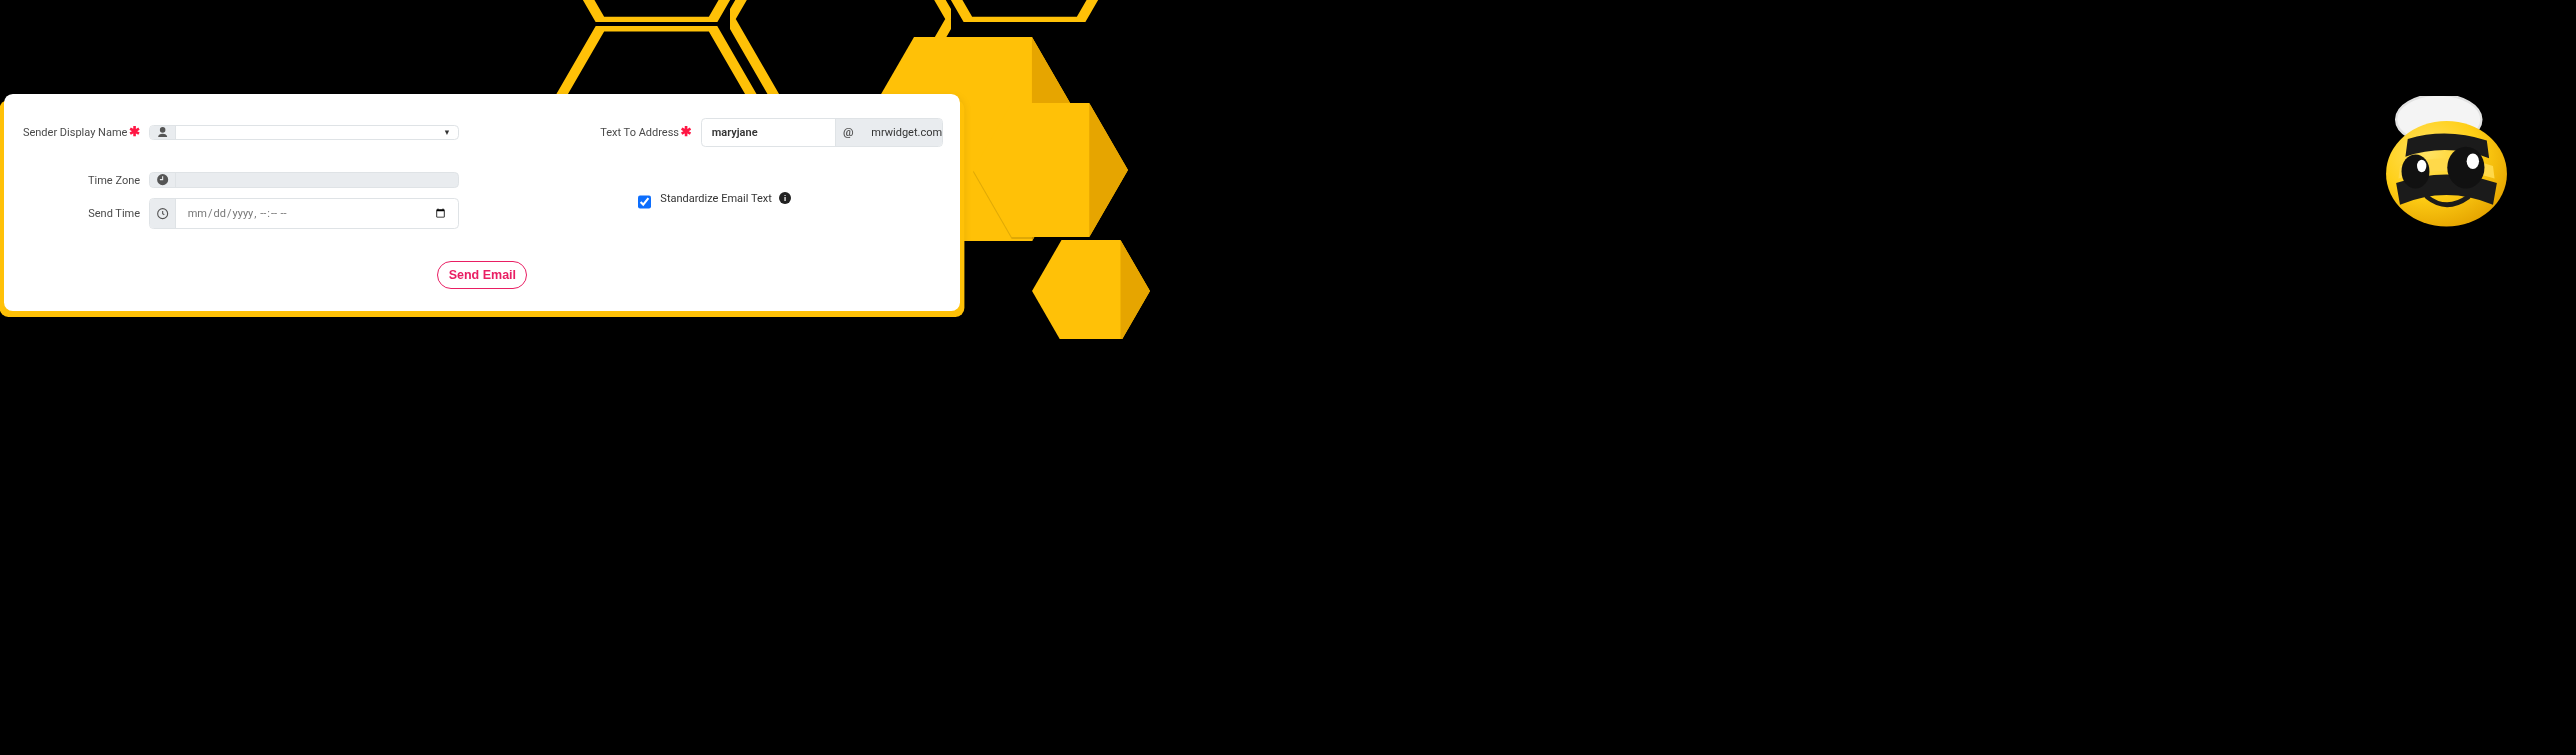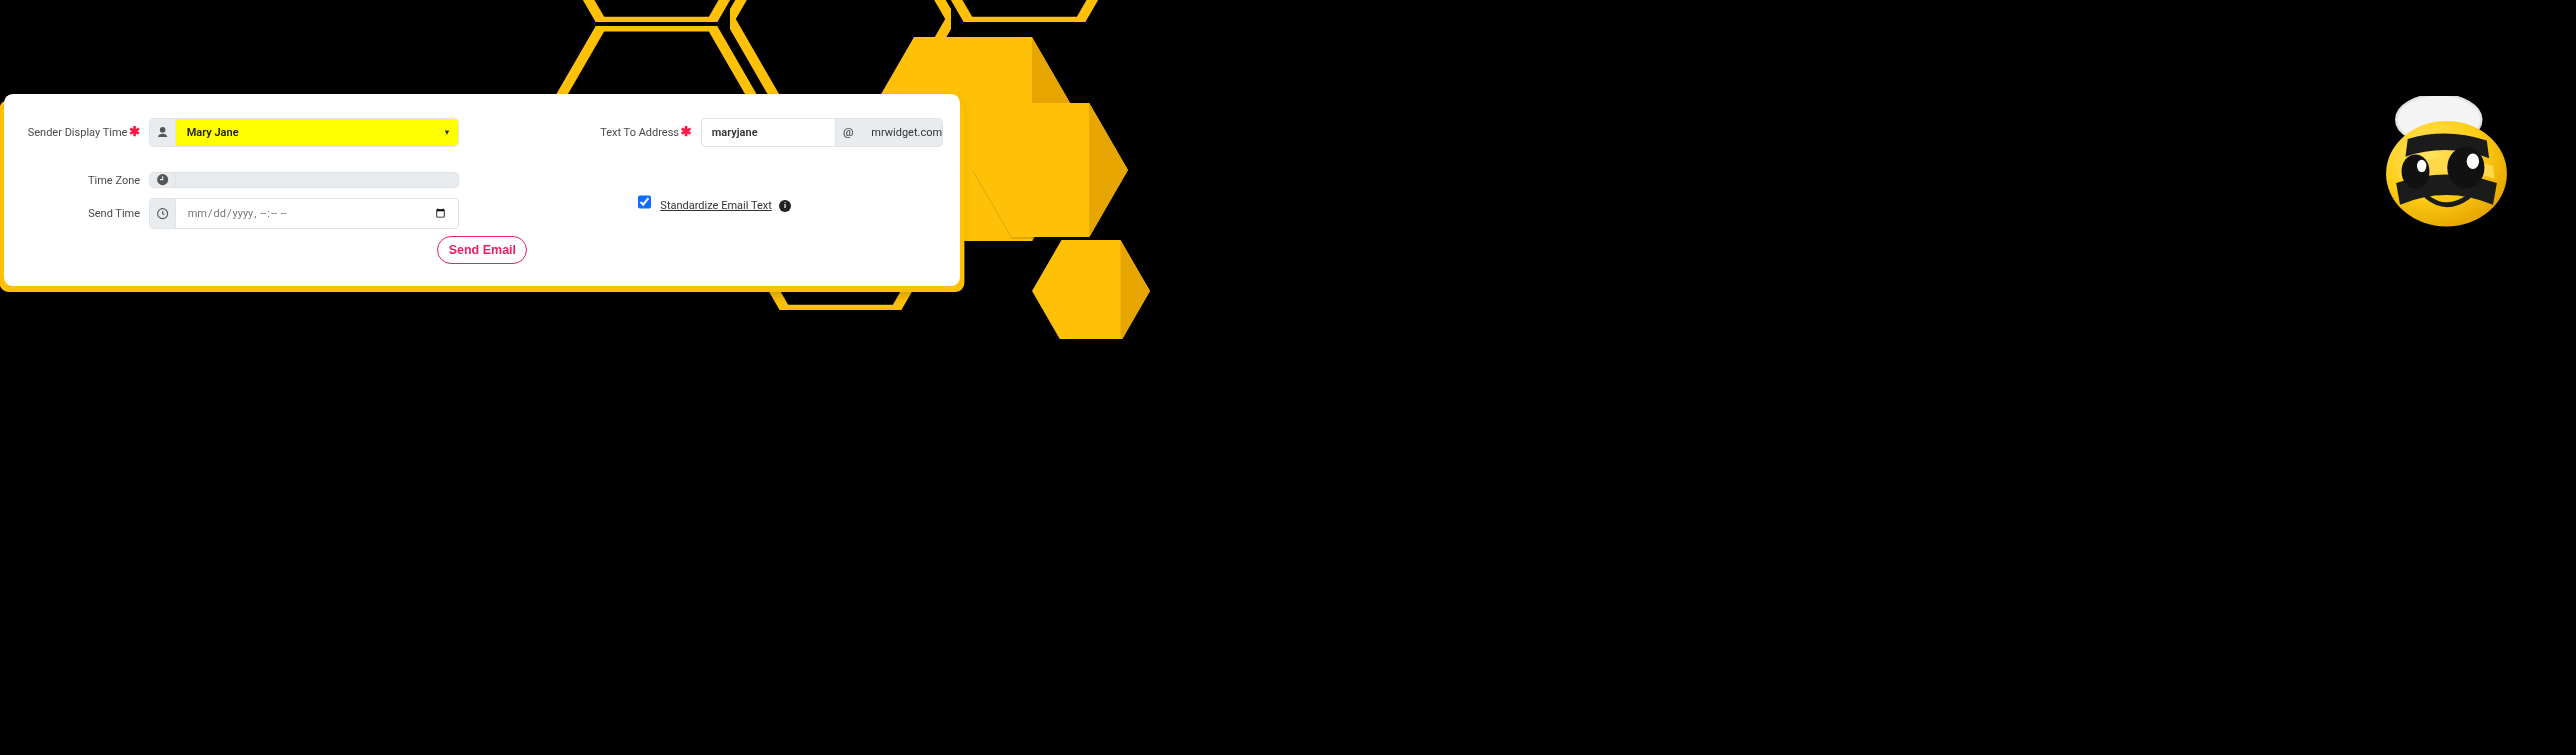--- a/index.html
+++ b/index.html
@@ -129,29 +129,29 @@
     
     .w-sender{width:310px;}
     .w-tz{width:310px;}
     .w-dt{width:310px;}
     .w-user{flex:1 1 auto;min-width:133px;}
     .w-domain{flex:1 1 auto;min-width:133px;}
     .row-2{margin-top:25px;align-items:flex-start;}
     .left-col{display:flex;flex-direction:column;gap:10px;}
     .right-col{flex:1;display:flex;justify-content:center;align-items:center;min-height:59px;}
     .chk{
-      display:flex;align-items:flex-end;gap:5.9px;color:#333;font-size:11px;text-decoration:underline;
+      display:flex;align-items:flex-start;gap:5.9px;color:#333;font-size:11px;
     }
     .chk input{width:13.3px;height:13.3px;accent-color:var(--link-blue);}
     .info-dot{
       display:inline-flex;width:11.8px;height:11.8px;border-radius:50%;
       background:#222;color:#fff;font-size:8px;font-weight:700;
       align-items:center;justify-content:center;margin-left:1.5px;vertical-align:super;
     }
-    .btn-row{display:flex;justify-content:center;margin-top:5px;}
+    .btn-row{display:flex;justify-content:center;margin-top:30px;}
     .btn{
       border:1.5px solid var(--btn-border);
       background:#fff;
       color:var(--btn-border);
       font-weight:700;
       font-size:12.5px;
       padding:5.9px 10.3px;
       border-radius:737px;
       cursor:pointer;
     }
@@ -215,31 +215,28 @@
         <path class="hx-shade" d="M150,0 L200,86.6 L150,173.2 Z"></path>
       </svg>
   </div>
 
   <div class="panel">
 
     <div class="form-row">
 
       <div class="field">
         <div class="label">
-          <span>Sender Display Time</span><span class="req">✱</span>
+          <span>Sender Display Name</span><span class="req">✱</span>
         </div>
         <div class="ig select-wrap w-sender">
           <span class="addon">
             <svg width="13.3" height="13.3" viewBox="0 0 24 24" fill="currentColor">
                 <path d="M12 12a5 5 0 1 0-5-5 5 5 0 0 0 5 5Zm0 2c-4.42 0-8 2.24-8 5v1h16v-1c0-2.76-3.58-5-8-5Z"></path>
               </svg>
           </span>
-          <select class="hl">
-            <option>Mary Jane</option>
-          </select>
           <span class="select-caret">▾</span>
         </div>
       </div>
 
       <div style="flex:1"></div>
 
       <div class="field" style="flex:1;min-width:354px">
         <div class="label" style="min-width:103px">
           <span>Text To Address</span><span class="req">✱</span>
         </div>

